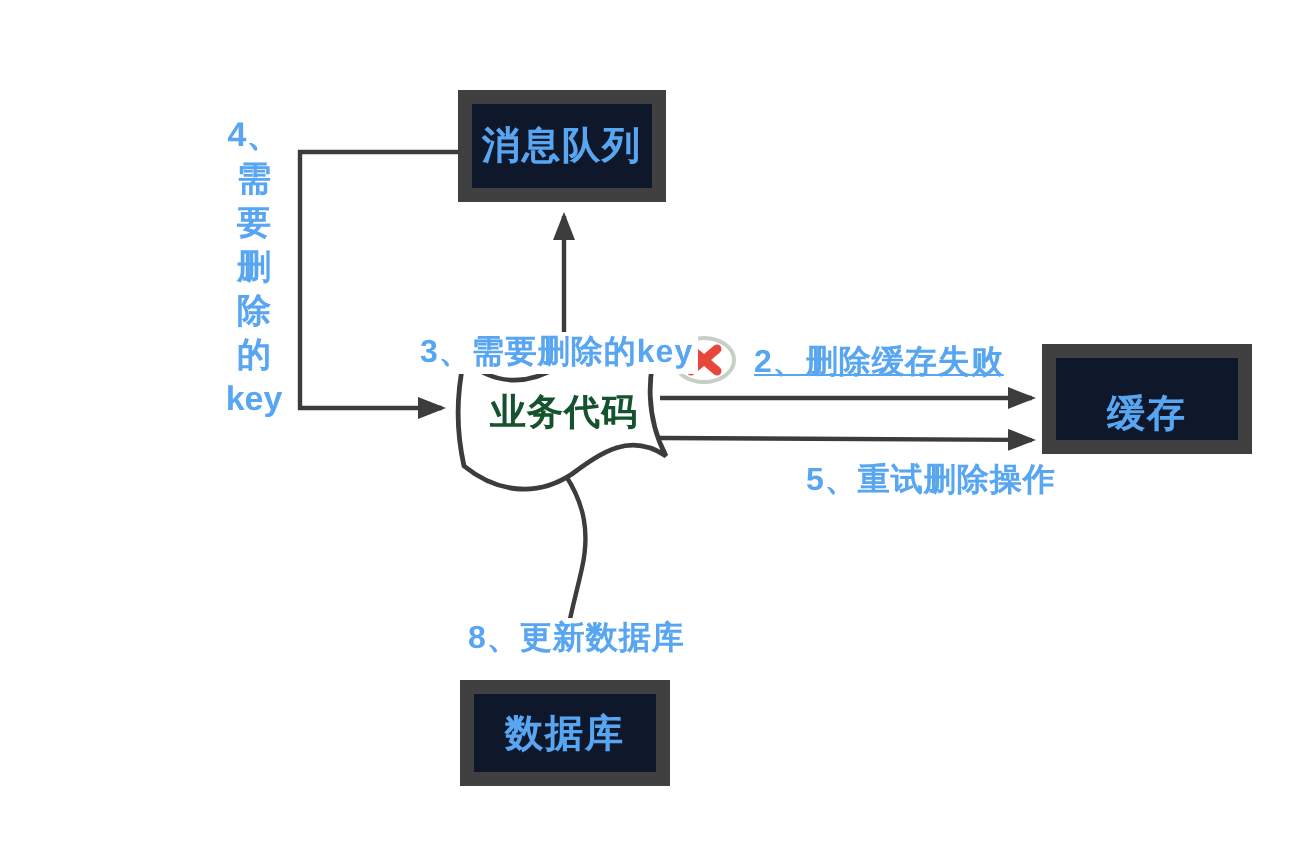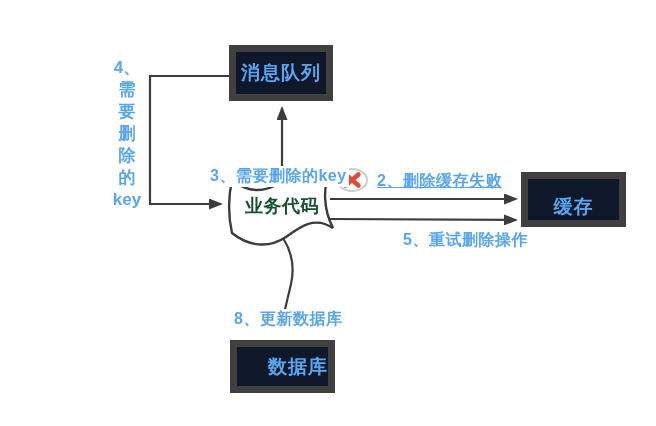--- a/index.html
+++ b/index.html
@@ -9,21 +9,21 @@
   }
   .layer{position:absolute;left:0;top:0;width:656px;height:426px;}
   .node{
     position:absolute;box-sizing:border-box;
     border:7px solid #404040;background:#0f172a;
     display:flex;align-items:center;justify-content:center;
     color:#58a6f2;font-size:19px;font-weight:bold;letter-spacing:1px;
   }
   .node-queue{left:229px;top:45px;width:104px;height:56px;}
   .node-cache{left:521px;top:172px;width:105px;height:55px;align-items:flex-end;}
-  .node-db{left:230px;top:340px;width:105px;height:53px;justify-content:flex-end;}
+  .node-db{left:230px;top:340px;width:105px;height:53px;}
   .wave-label{
     position:absolute;left:240px;top:194px;width:84px;height:24px;
     display:flex;align-items:center;justify-content:center;
     color:#14532d;font-size:18px;font-weight:bold;letter-spacing:0.5px;
   }
   .edge-label{
     position:absolute;color:#58a6f2;font-size:16px;font-weight:bold;
     white-space:nowrap;letter-spacing:0.5px;
   }
   .halo{background:#ffffff;padding:0 2px;margin-top:33px;}

